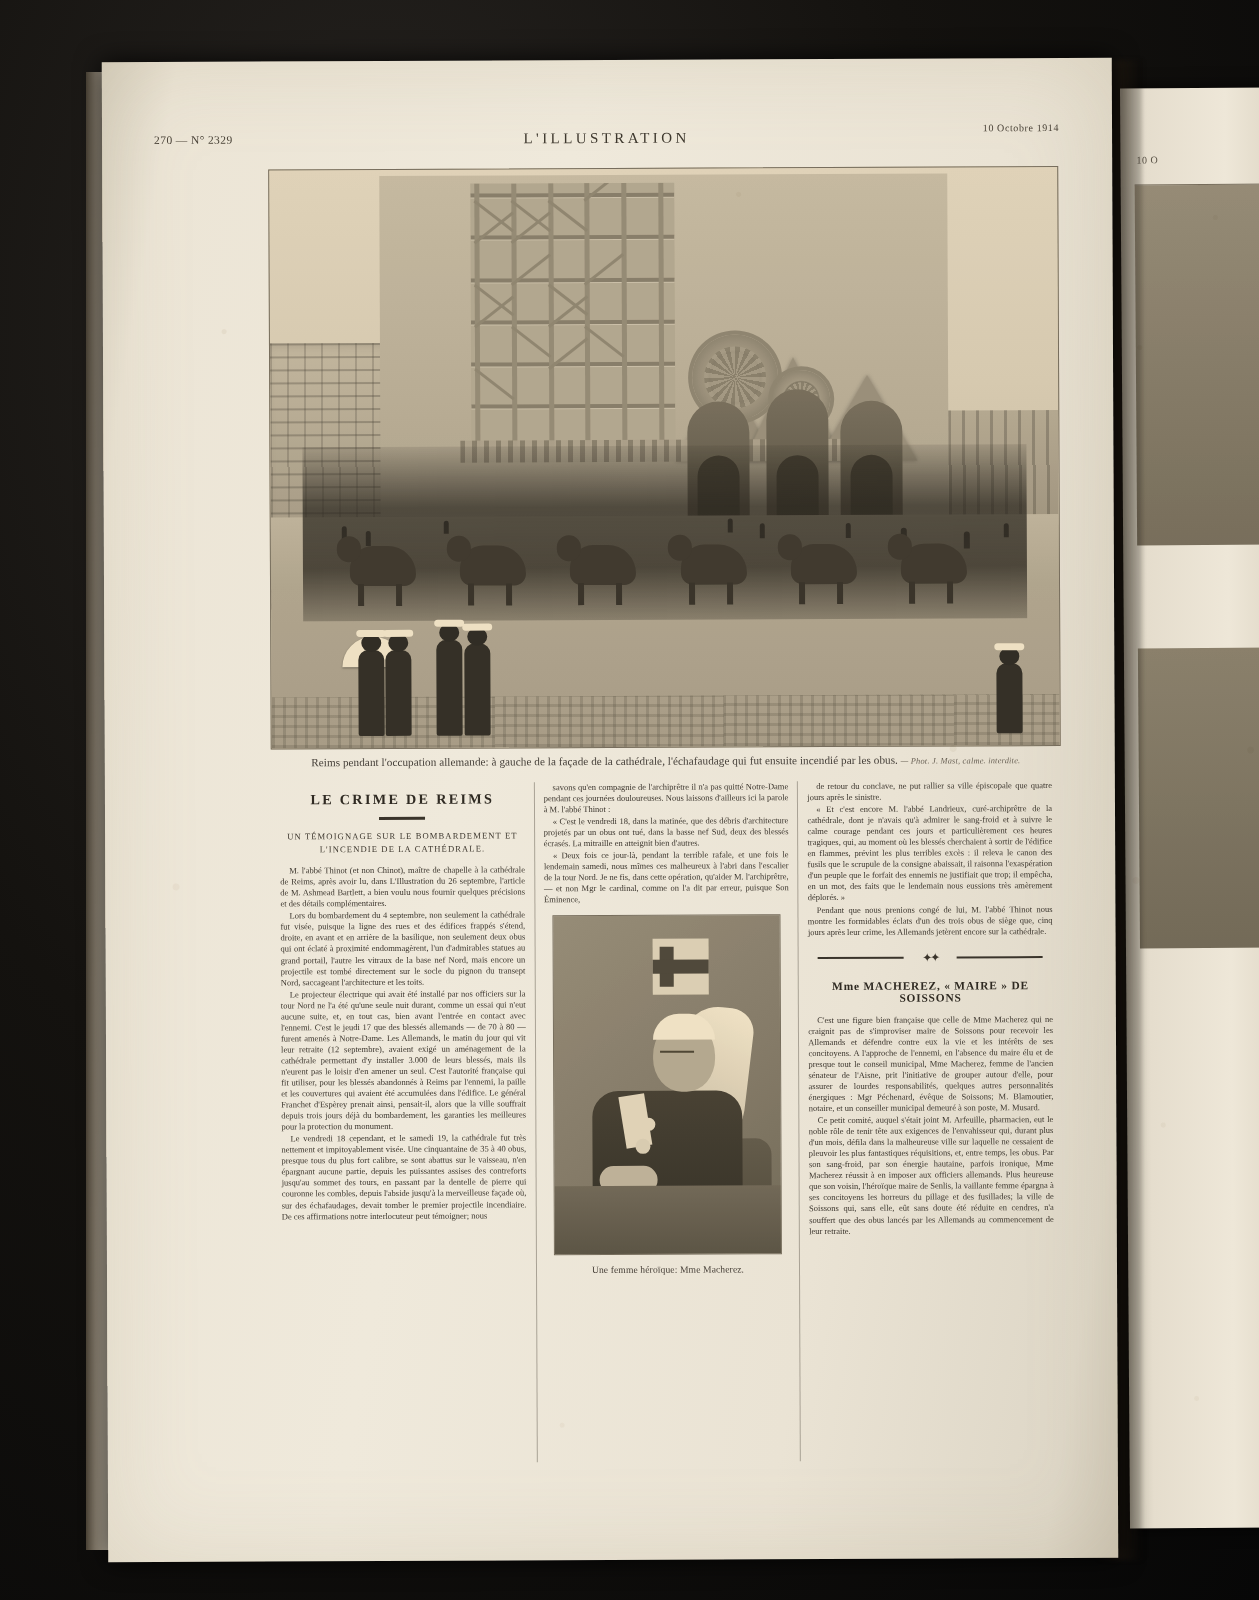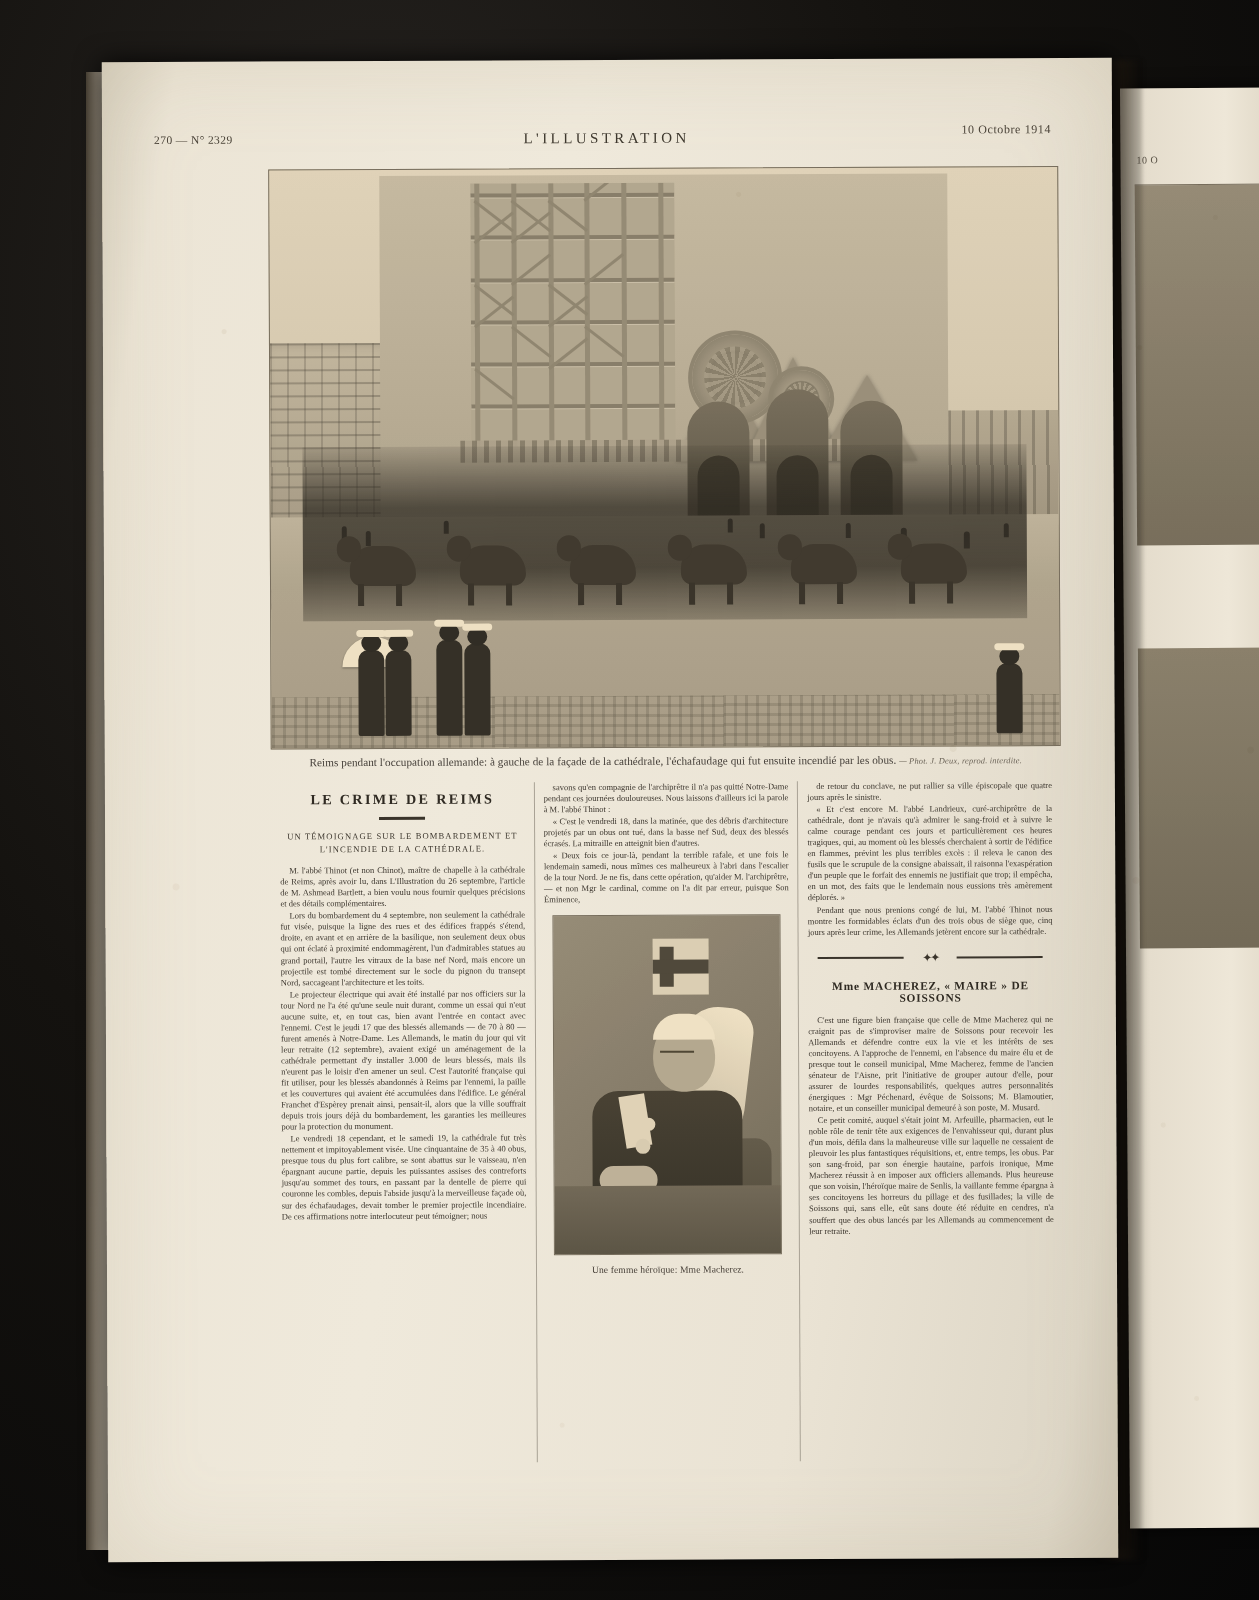--- a/index.html
+++ b/index.html
@@ -63,21 +63,21 @@
   
   #runhead{
     position:absolute;left:52px;top:70px;width:905px;height:22px;
     color:#4a4338;
   }
   #folio{position:absolute;left:0;top:2px;font-size:11.5px;letter-spacing:.4px;}
   #masthead{
     position:absolute;left:0;right:0;top:0;text-align:center;
     font-size:15px;letter-spacing:3.4px;color:#3e382e;
   }
-  #issuedate{position:absolute;right:8px;top:-6px;font-size:12px;letter-spacing:.6px;}
+  #issuedate{position:absolute;right:0;top:-6px;font-size:10px;letter-spacing:.6px;}
 
   
   #hero-wrap{
     position:absolute;left:166px;top:108px;width:790px;height:580px;
   }
   #hero{
     position:absolute;inset:0;
     border:1px solid #6d6659;
     overflow:hidden;
     background:#b9b2a2;
@@ -349,21 +349,21 @@
         <div class="officer" style="left:11%"></div>
         <div class="officer" style="left:14.5%"></div>
         <div class="officer" style="left:21%;height:96px"></div>
         <div class="officer" style="left:24.5%;height:92px"></div>
         <div class="officer" style="left:92%;height:70px"></div>
       </div>
     </div>
 
     <div id="hero-cap">
       <span>Reims pendant l'occupation allemande: à gauche de la façade de la cathédrale, l'échafaudage qui fut ensuite incendié par les obus.</span>
-      <span class="credit">— Phot. J. Deux, reprod. interdite.</span>
+      <span class="credit">— Phot. J. Mast, calme. interdite.</span>
     </div>
 
     <div id="cols">
 
       <div class="col">
         <div class="art-title">LE CRIME DE REIMS</div>
         <div class="rule-short"></div>
         <div class="art-sub">UN TÉMOIGNAGE SUR LE BOMBARDEMENT ET L'INCENDIE DE LA CATHÉDRALE.</div>
         <p class="body">M. l'abbé Thinot (et non Chinot), maître de chapelle à la cathédrale de Reims, après avoir lu, dans L'Illustration du 26 septembre, l'article de M. Ashmead Bartlett, a bien voulu nous fournir quelques précisions et des détails complémentaires.</p>
         <p class="body">Lors du bombardement du 4 septembre, non seulement la cathédrale fut visée, puisque la ligne des rues et des édifices frappés s'étend, droite, en avant et en arrière de la basilique, non seulement deux obus qui ont éclaté à proximité endommagèrent, l'un d'admirables statues au grand portail, l'autre les vitraux de la base nef Nord, mais encore un projectile est tombé directement sur le socle du pignon du transept Nord, saccageant l'architecture et les toits.</p>

